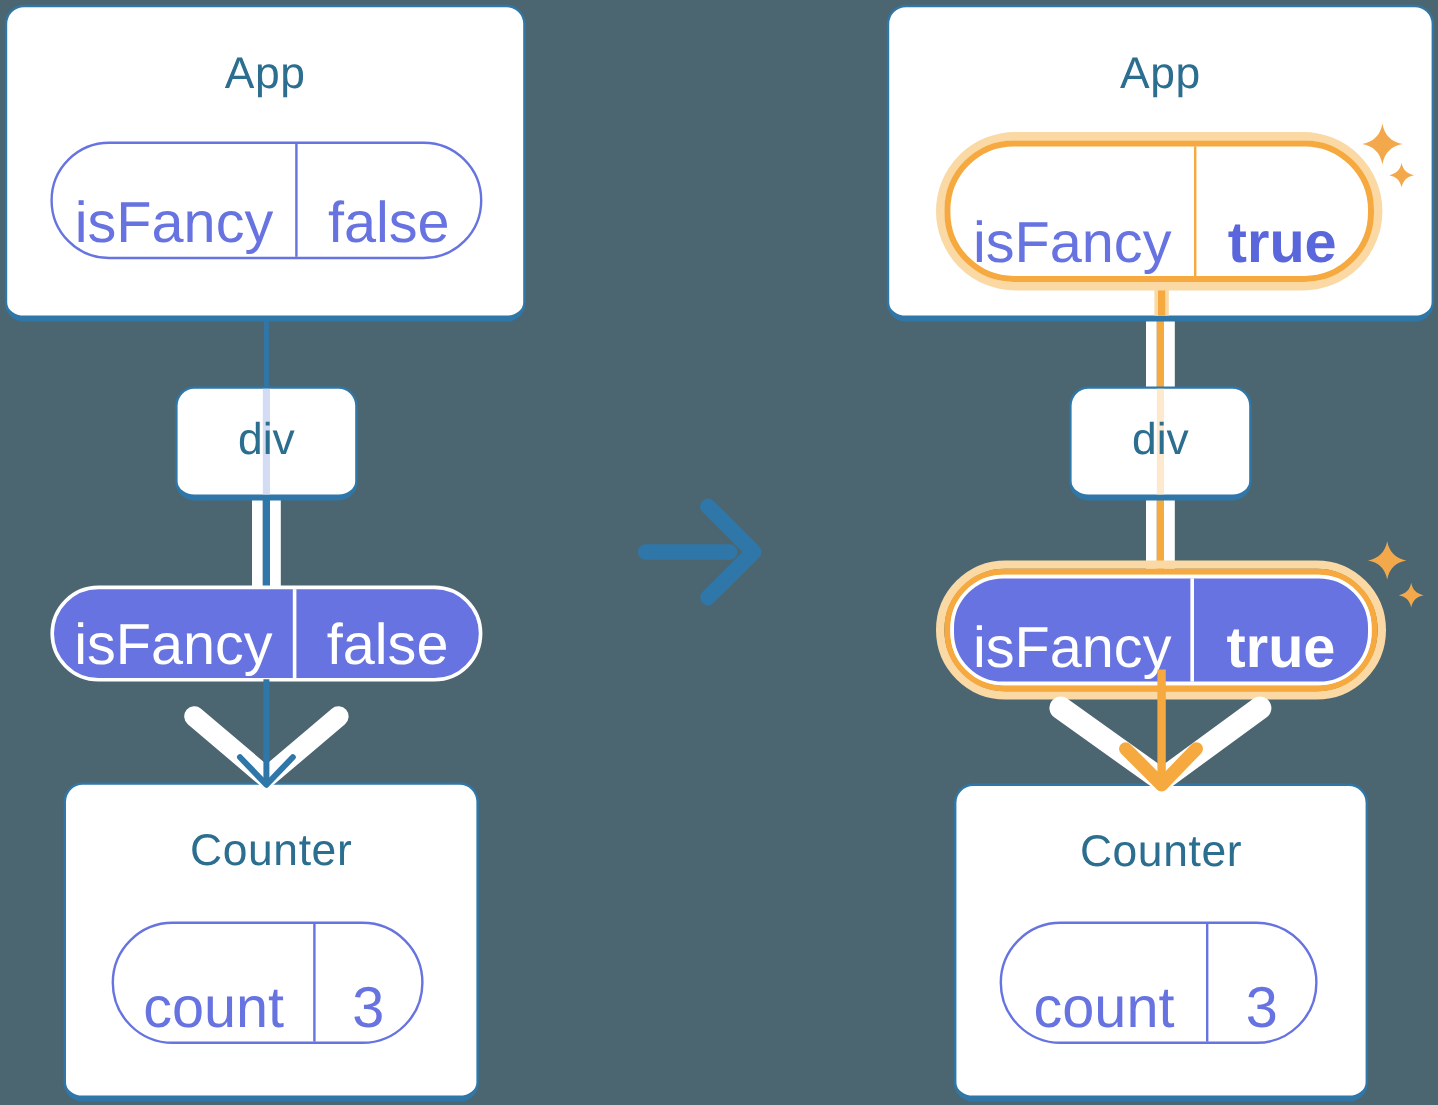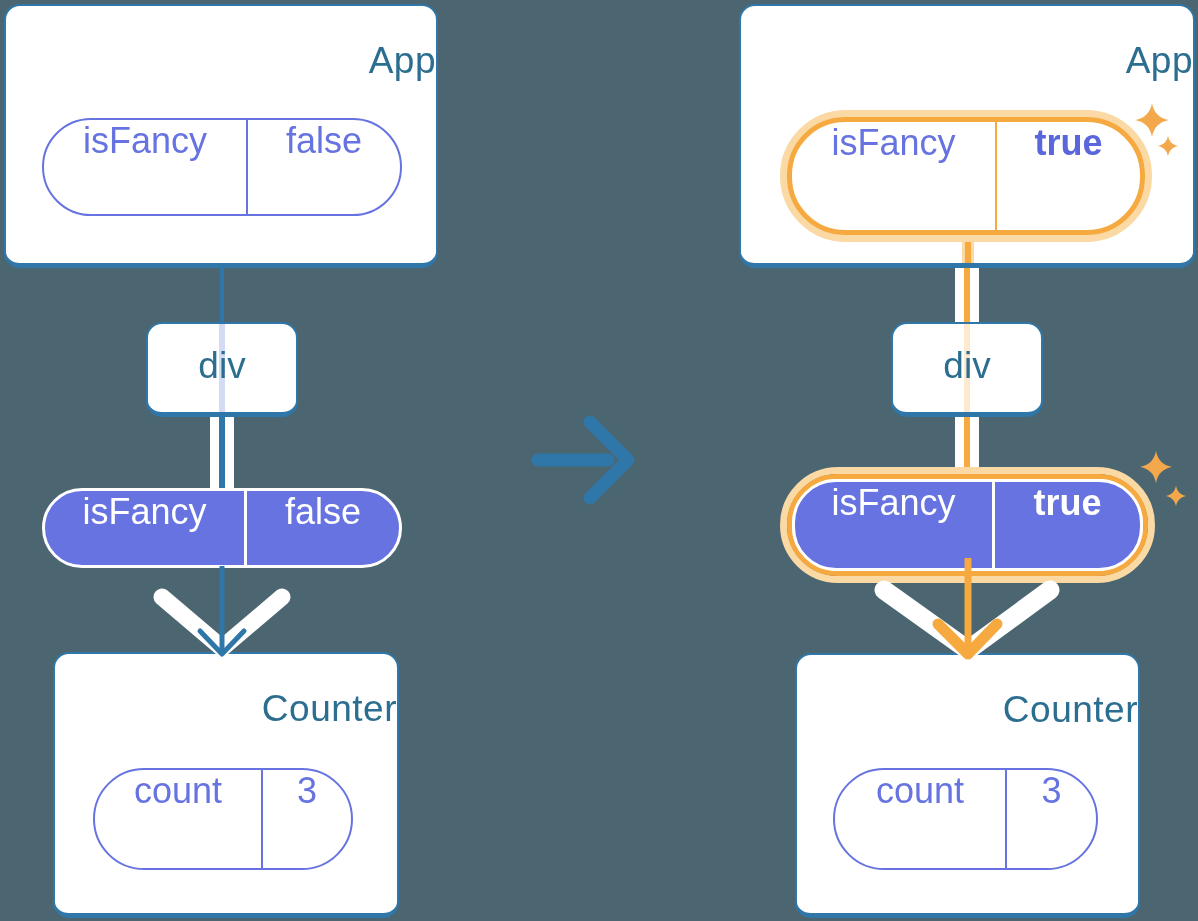--- a/index.html
+++ b/index.html
@@ -1,27 +1,27 @@
 <!DOCTYPE html>
 <html><head>
 <meta charset="utf-8">
 <style>
   html,body{margin:0;padding:0;background:#4C6671;}
   .canvas{position:relative;width:1198px;height:921px;background:#4C6671;overflow:hidden;
           font-family:"Liberation Sans",sans-serif;}
   
   .card{position:absolute;background:#FFFFFF;border:2px solid #2F77A8;border-bottom-width:5px;
         border-radius:16px;box-sizing:border-box;}
-  .card-title{text-align:right;margin-top:34px;font-size:37px;font-weight:500;color:#2B6E90;letter-spacing:.5px;}
+  .card-title{text-align:center;margin-top:34px;font-size:37px;font-weight:500;color:#2B6E90;letter-spacing:.5px;}
   .box-label{position:absolute;left:0;right:0;top:50%;transform:translateY(-54%);text-align:center;
              font-size:37px;font-weight:500;color:#2B6E90;}
   
   .pill{position:absolute;display:flex;box-sizing:border-box;}
-  .cell{display:flex;align-items:flex-start;justify-content:center;height:100%;
-        font-size:36px;font-weight:500;box-sizing:border-box;}
+  .cell{display:flex;align-items:flex-end;justify-content:center;height:100%;
+        font-size:48px;font-weight:500;box-sizing:border-box;}
   .outline{border:2px solid #6673E0;color:#6673E0;background:transparent;}
   .solid{background:#6673E0;border:3px solid #FFFFFF;color:#FFFFFF;}
   .div-purple{border-right:2px solid #6673E0;}
   .div-white{border-right:3px solid #FFFFFF;}
   .div-orange{border-right:2px solid #F5A93E;}
   .bold-true{font-weight:700;color:#5A66DC;}
   .bold-true-light{font-weight:700;color:#FFFFFF;}
   
   .halo{position:absolute;border:7px solid #FAD9A4;box-sizing:border-box;}
   .ring{width:100%;height:100%;border:5px solid #F5A93E;box-sizing:border-box;background:#FFFFFF;}

